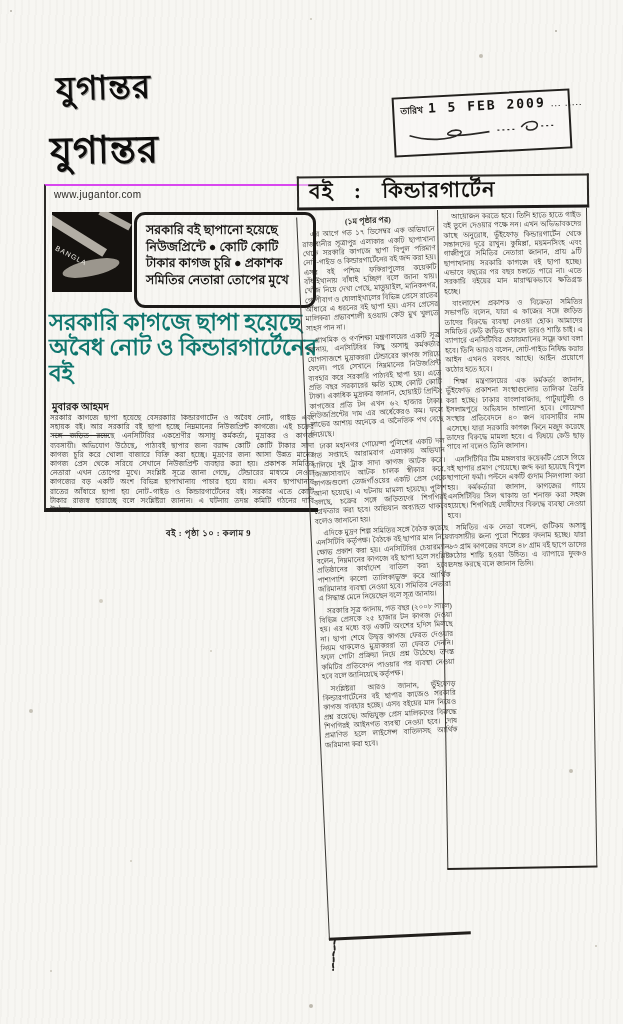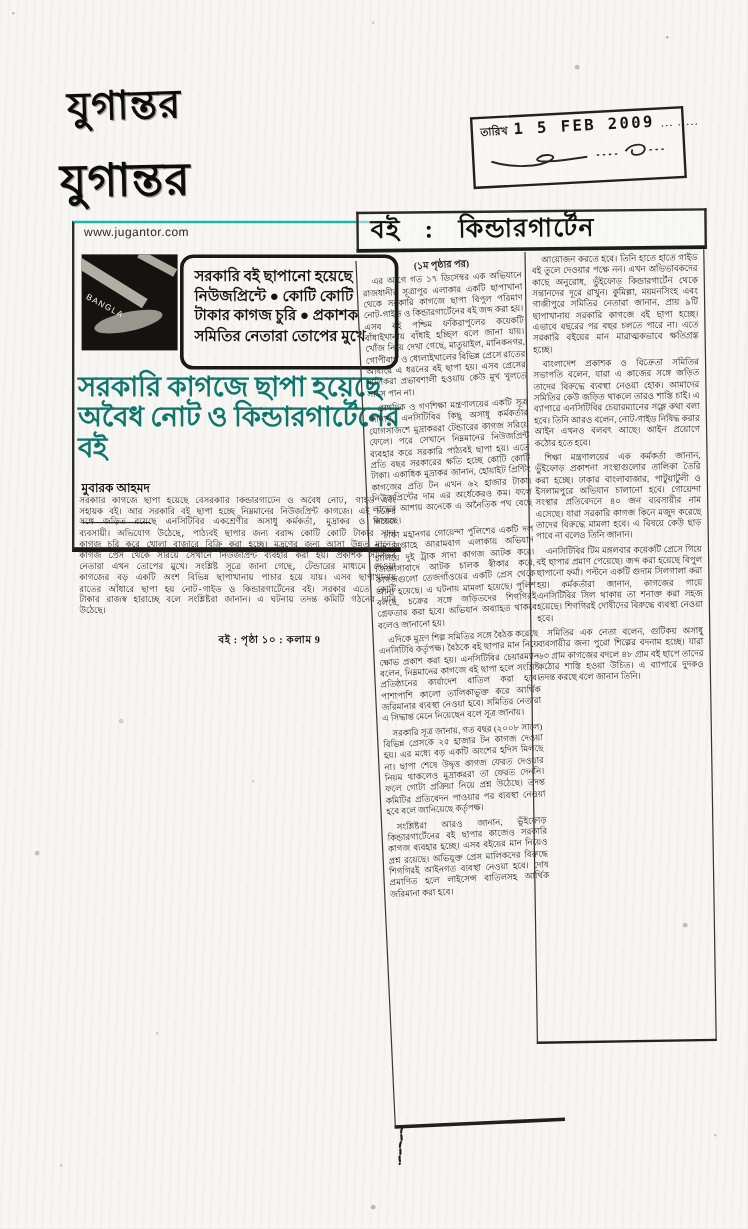--- a/index.html
+++ b/index.html
@@ -20,22 +20,22 @@
   
   .stamp{position:absolute;left:393px;top:93px;width:178px;height:60px;
     border:2px solid #23211e;transform:rotate(-3deg);box-sizing:border-box;
     padding:3px 6px;background:rgba(250,249,246,.6);}
   .stamp-row{display:flex;align-items:baseline;gap:5px;white-space:nowrap;}
   .stamp-prefix{font-size:9px;font-weight:bold;}
   .stamp-date{font-size:13px;font-weight:bold;letter-spacing:2px;font-family:"DejaVu Sans Mono",monospace;}
   .stamp-dots{font-size:10px;letter-spacing:1px;}
   .sig{display:block;margin-top:1px;}
   
-  .front{position:absolute;left:60px;top:184px;width:274px;height:276px;
-    border-left:2px solid #2e2c29;border-top:2px solid #14b8a6;border-bottom:4px solid #1d1b19;
+  .front{position:absolute;left:44px;top:184px;width:274px;height:328px;
+    border-left:2px solid #2e2c29;border-top:2px solid #d946ef;border-bottom:4px solid #1d1b19;
     box-sizing:border-box;}
   .site{margin:3px 0 0 8px;font-size:10px;letter-spacing:.4px;color:#2a2824;
     font-family:"Liberation Sans",sans-serif;}
   .photo{position:absolute;left:6px;top:26px;width:80px;height:80px;background:#15120f;overflow:hidden;}
   .photo .streak1{position:absolute;left:-12px;top:18px;width:70px;height:9px;background:#cfcabf;transform:rotate(32deg);opacity:.85;}
   .photo .streak2{position:absolute;left:10px;top:48px;width:58px;height:16px;background:#bdb8ac;border-radius:50%;transform:rotate(-12deg);opacity:.8;}
   .photo .streak3{position:absolute;left:46px;top:4px;width:34px;height:7px;background:#d6d1c6;transform:rotate(28deg);opacity:.8;}
   .photo-text{position:absolute;left:2px;top:40px;color:#f2efe8;font-size:7px;letter-spacing:1px;
     transform:rotate(28deg);font-family:"Liberation Sans",sans-serif;}
   .caption-box{position:absolute;left:88px;top:26px;width:182px;height:96px;box-sizing:border-box;

